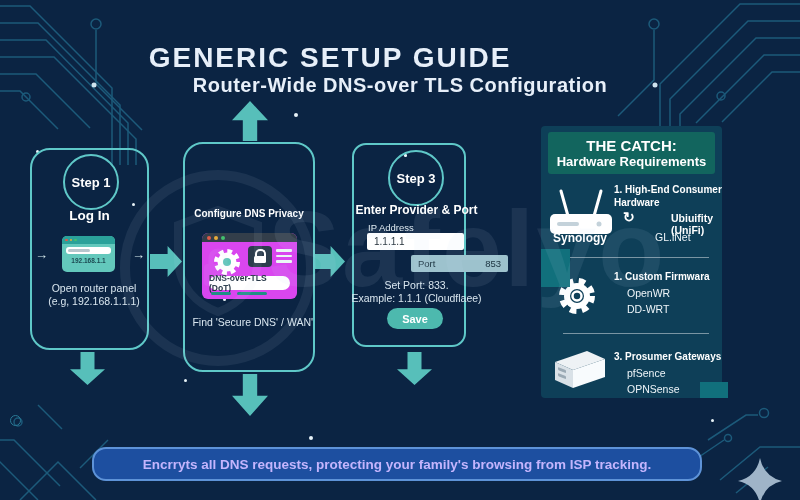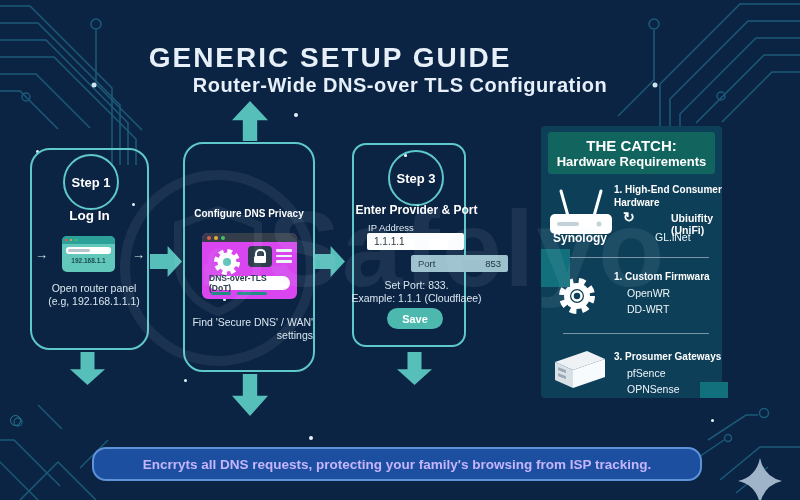--- a/index.html
+++ b/index.html
@@ -191,21 +191,20 @@
       </div>
       <div class="hline" style="left:74px;top:16px;"></div>
       <div class="hline" style="left:74px;top:21.5px;"></div>
       <div class="hline" style="left:74px;top:27px;"></div>
       <div class="pill">DNS-over-TLS (DoT)</div>
       <div class="pbar" style="left:9px;width:20px;"></div>
       <div class="pbar" style="left:35px;width:30px;"></div>
     </div>
     <div class="abs caption" style="left:0;top:172px;width:128px;text-align:right;">
       <div>Find 'Secure DNS' / WAN'</div>
-      <div>settings</div>
     </div>
   </div>
 
   <div class="abs card" style="left:352px;top:143px;width:114px;height:204px;z-index:4;border-radius:14px;">
     <div class="abs step-circle" style="left:34px;top:5px;">
       <span>Step 3</span>
     </div>
     <div class="abs heading nowrap" style="left:-4px;top:58px;width:133px;font-size:12px;">Enter Provider &amp; Port</div>
     <div class="abs field-label" style="left:14px;top:77px;">IP Address</div>
     <div class="abs ip-input" style="left:13px;top:88px;">1.1.1.1</div>

